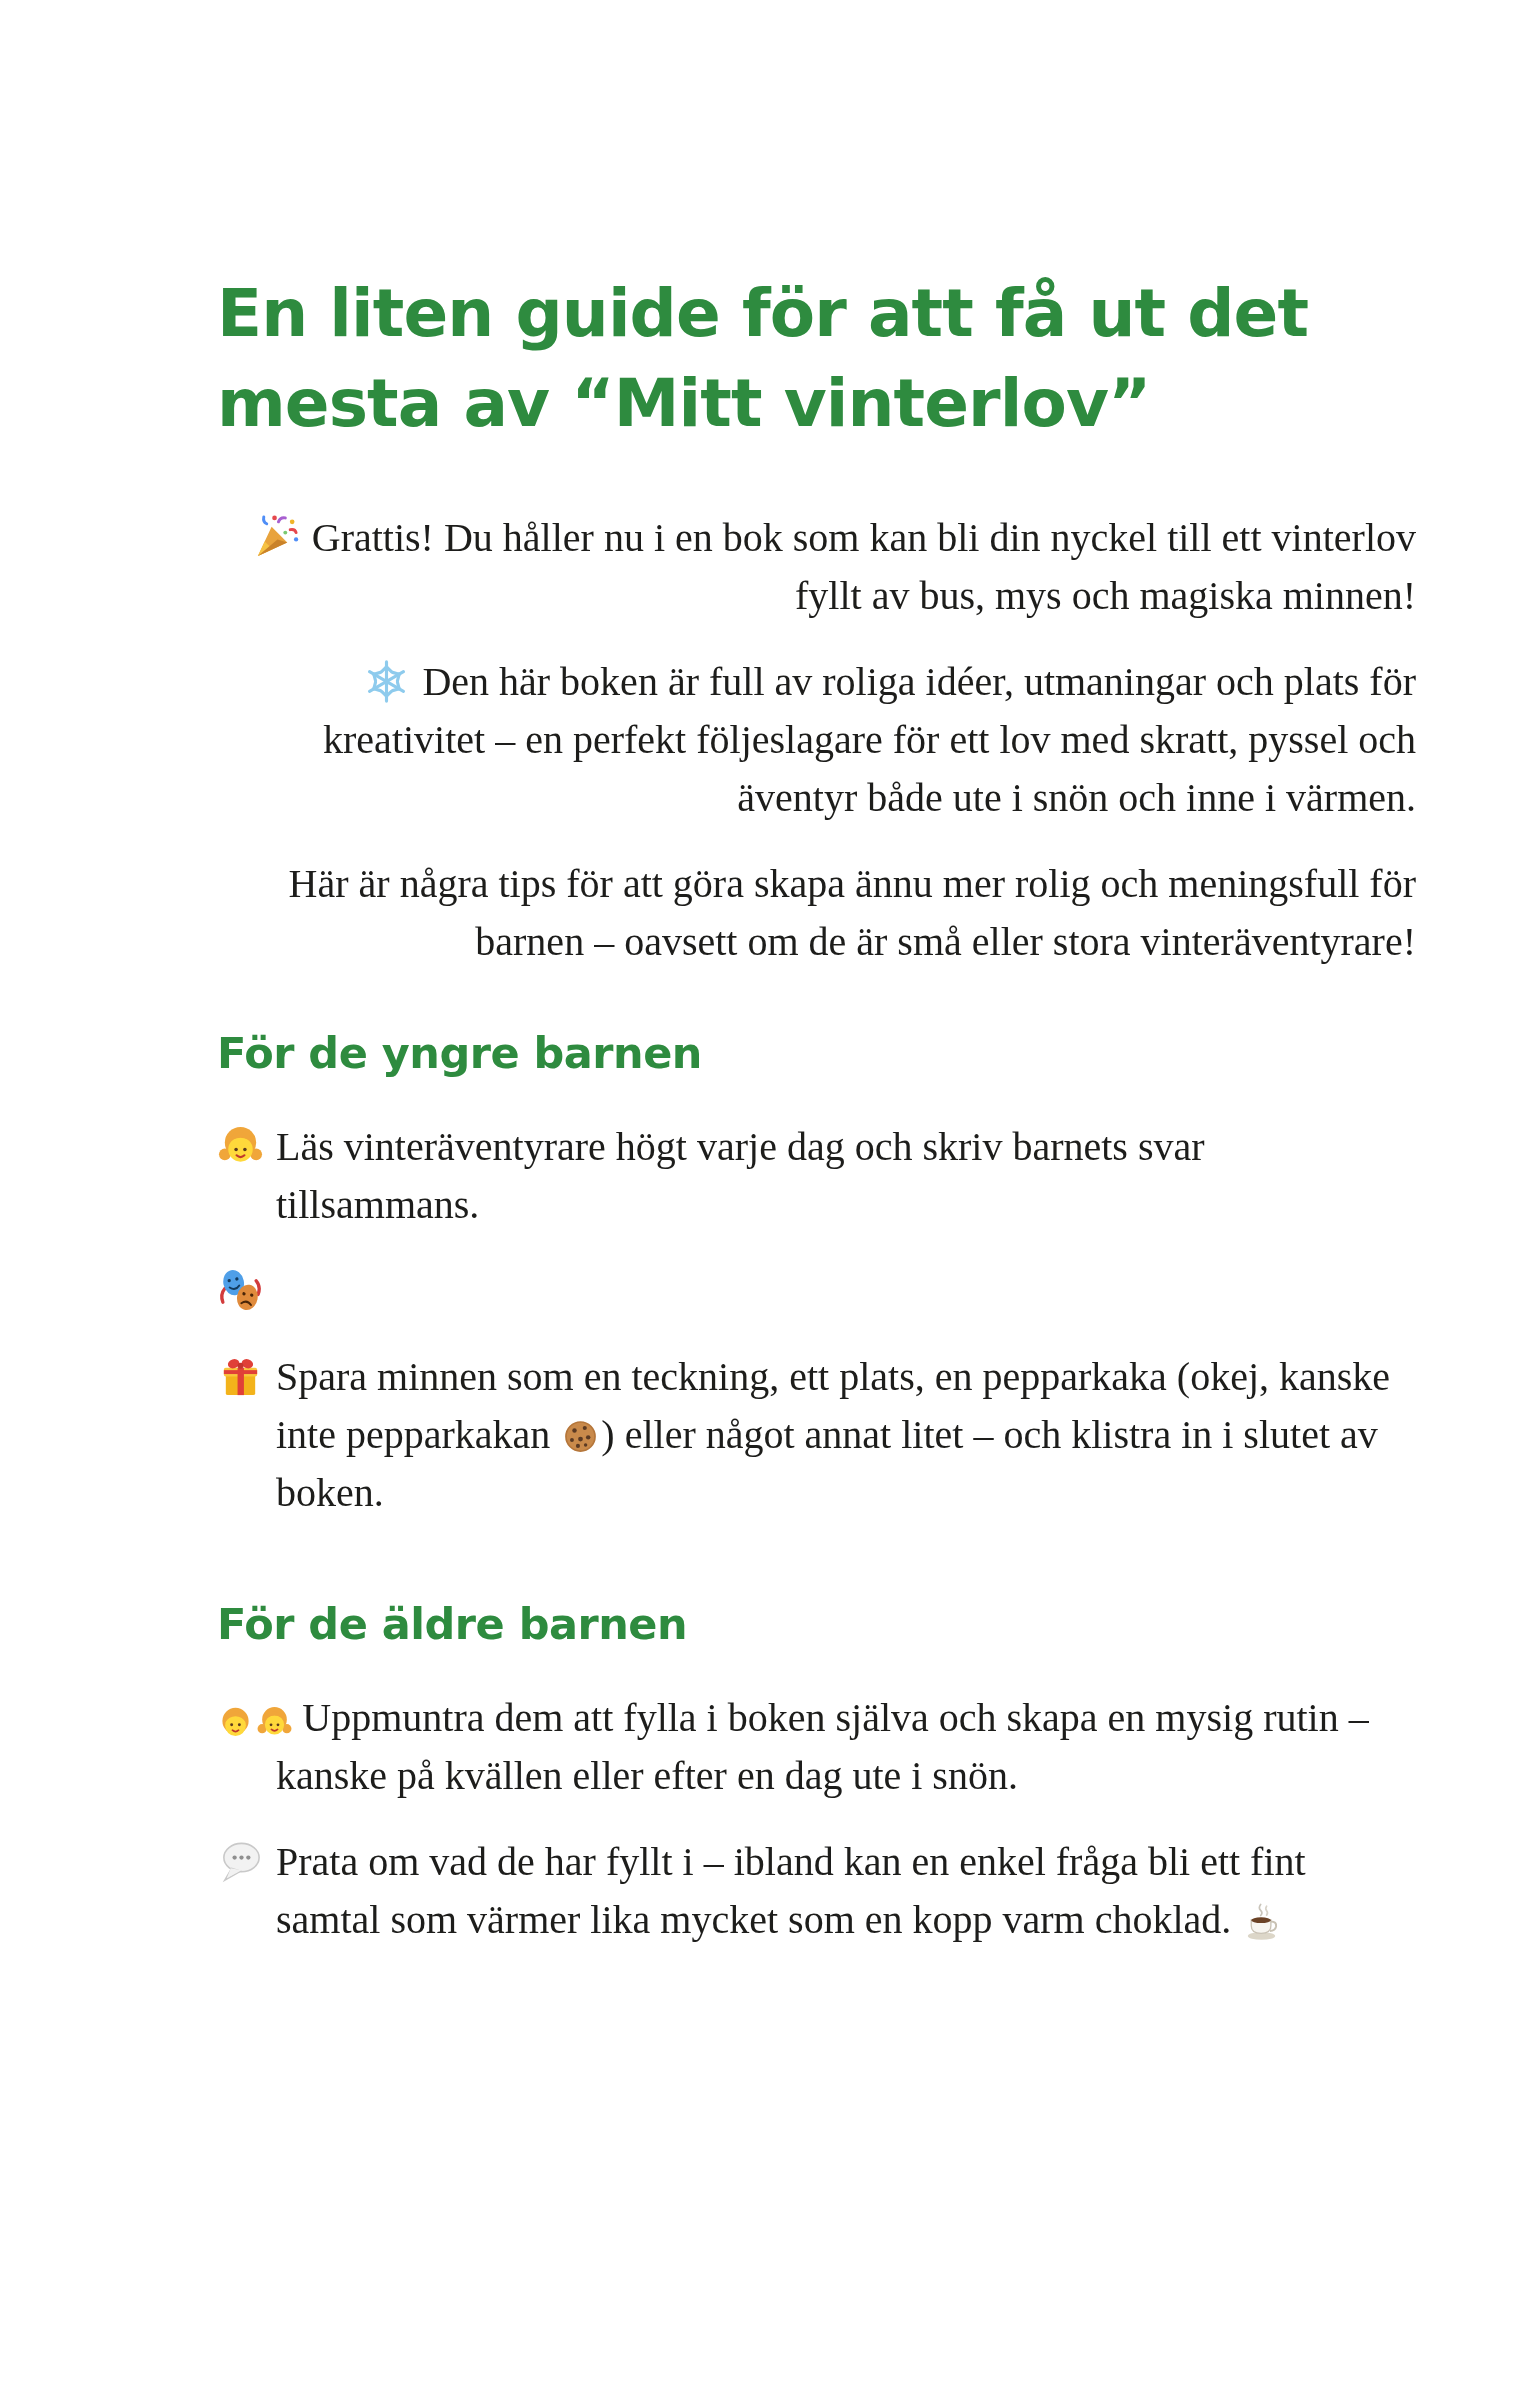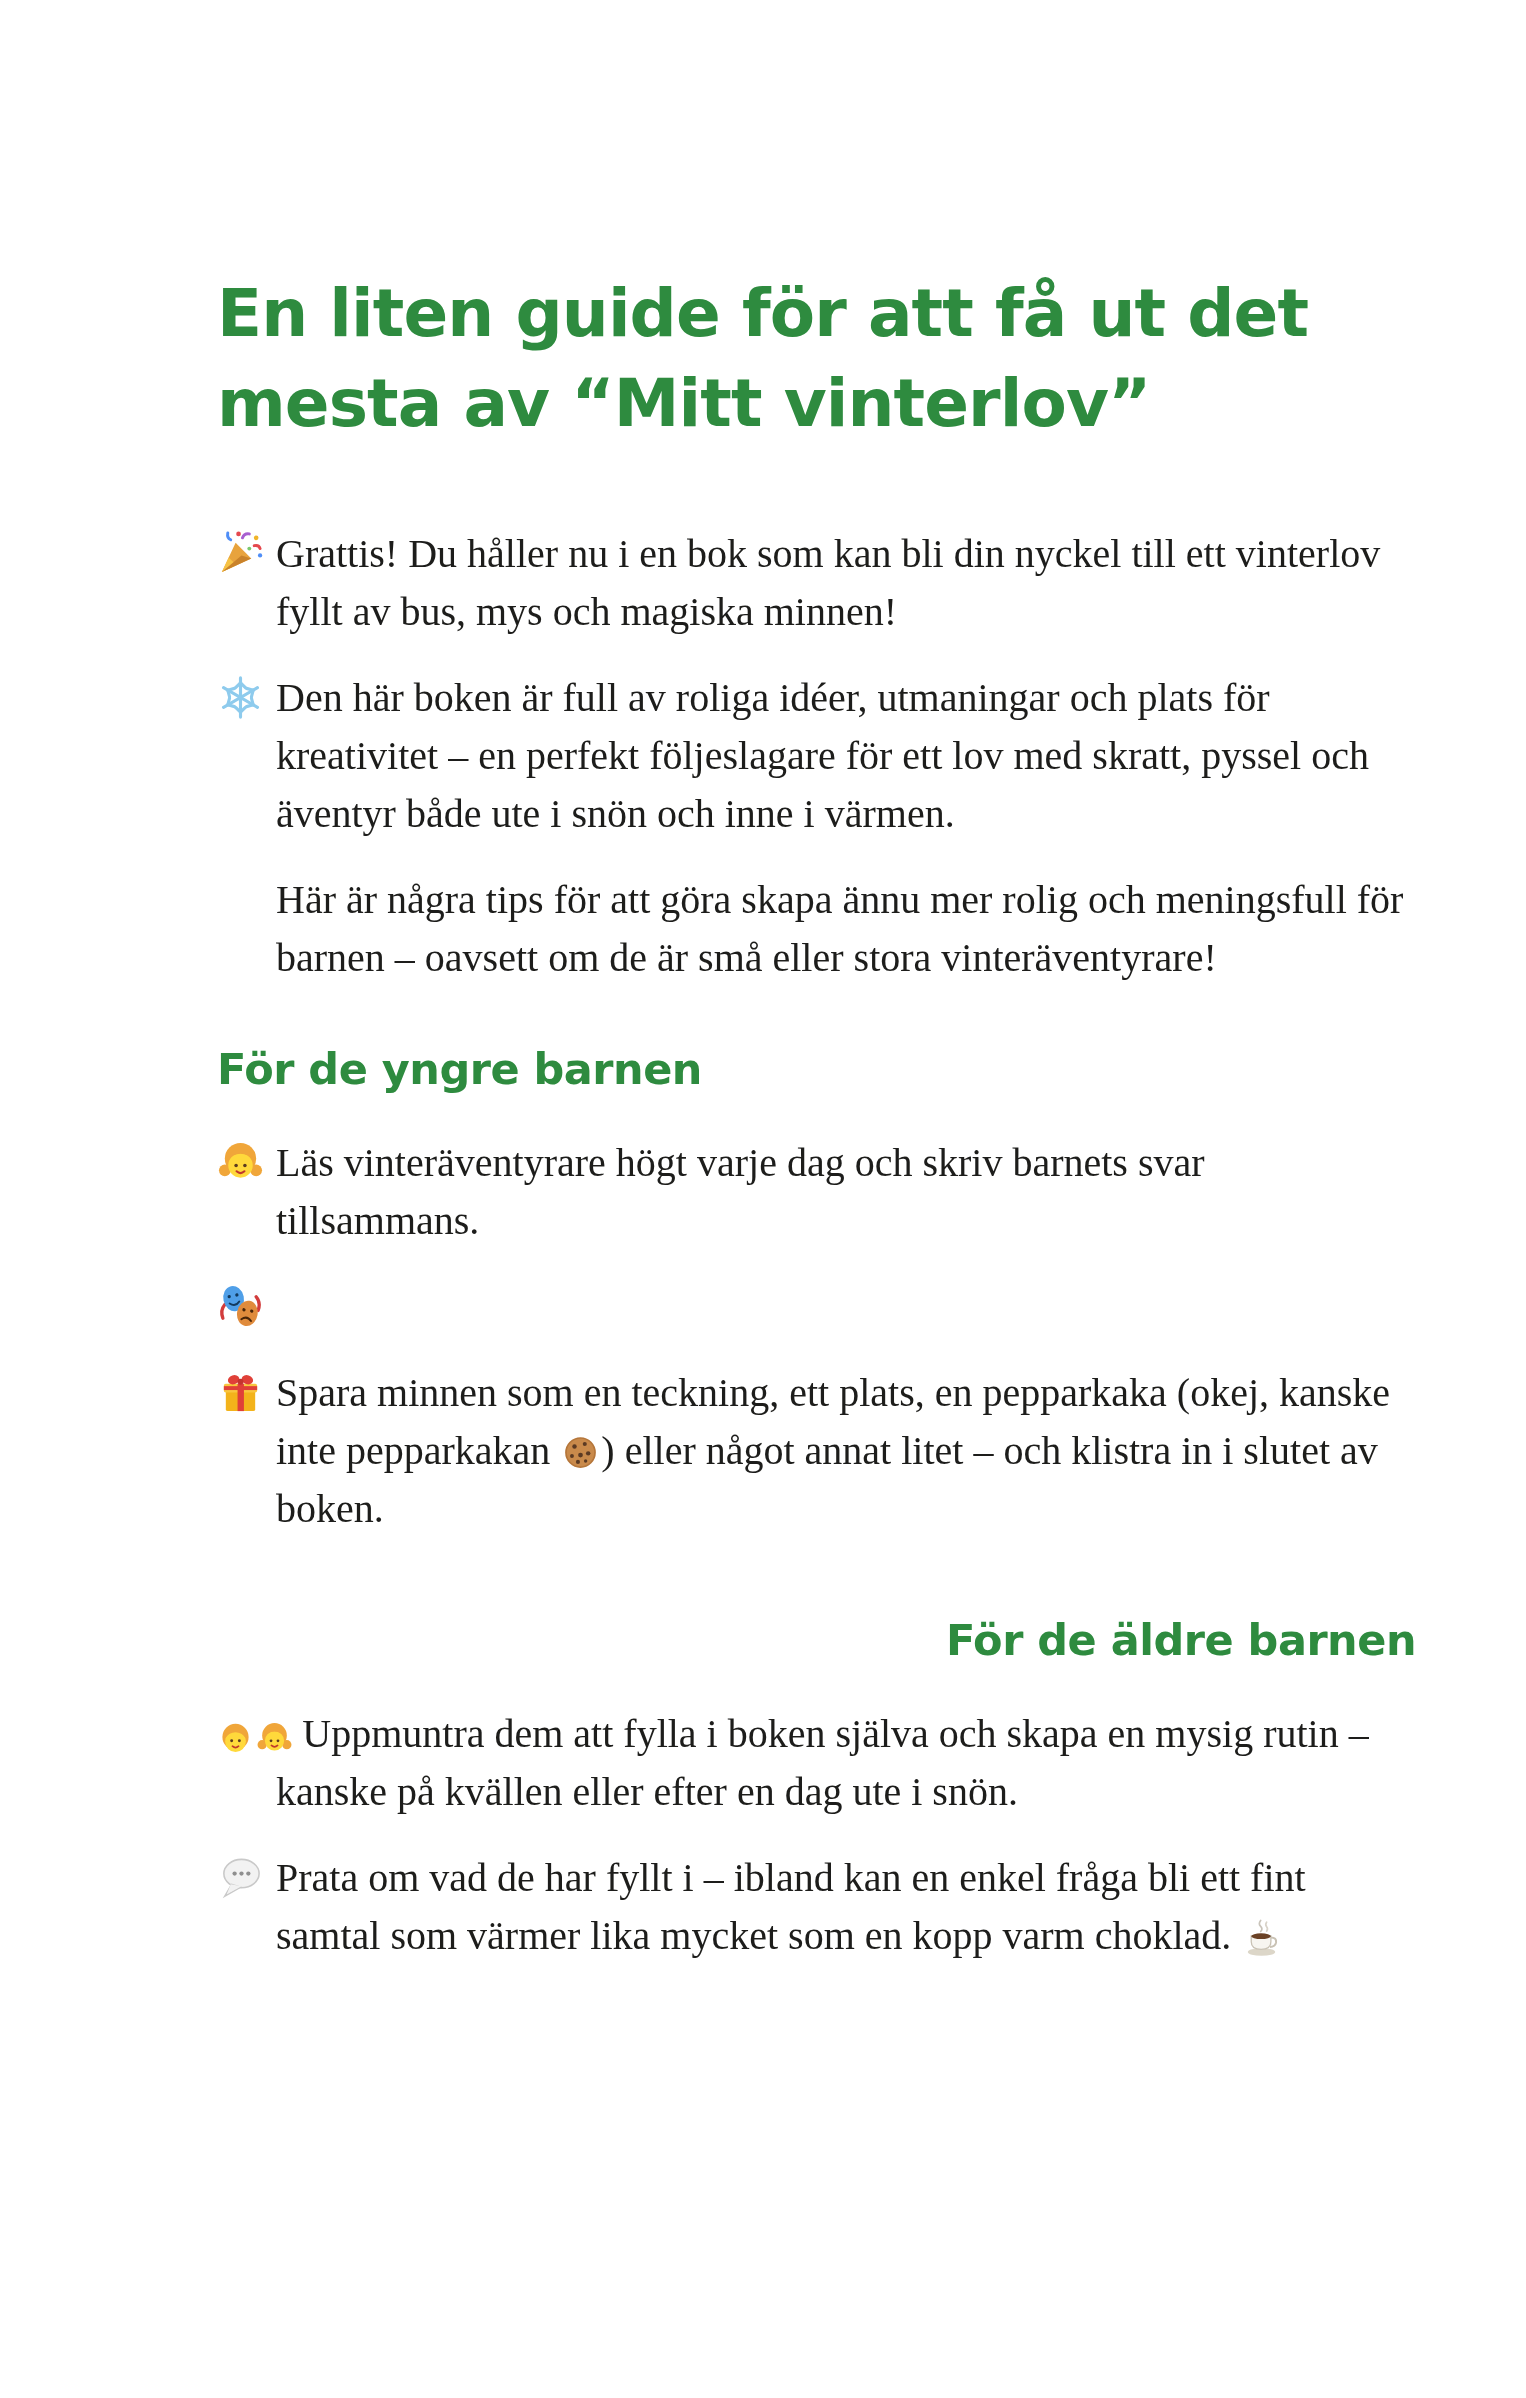--- a/index.html
+++ b/index.html
@@ -21,21 +21,21 @@
   .title{
     padding-top:225px;
     font-family:"DejaVu Sans", sans-serif;
     font-weight:bold;
     font-size:66px;
     line-height:90px;
     color:#2e8b3f;
     letter-spacing:-0.9px;
   }
   .title span{display:block;white-space:nowrap;}
-  .body-block{margin-top:76px;}
+  .body-block{margin-top:60px;text-align:right;}
   .para{
     font-size:40px;
     line-height:58px;
     margin:0 0 28px 0;
     padding-left:59px;
     text-indent:-59px;
   }
   .para.no-bullet{text-indent:0;}
   .bullet{
     display:inline-block;
@@ -56,21 +56,21 @@
   }
   .subheading{
     font-family:"DejaVu Sans", sans-serif;
     font-weight:bold;
     font-size:43px;
     line-height:52px;
     color:#2e8b3f;
     margin:56px 0 39px 0;
     letter-spacing:-0.5px;
   }
-  .subheading.second{margin-top:76px;text-align:right;}
+  .subheading.second{margin-top:76px;}
   .footer{
     position:absolute;
     right:109px;
     top:2294px;
     display:flex;
     align-items:baseline;
     gap:37px;
     font-family:"DejaVu Sans", sans-serif;
     font-weight:bold;
   }

